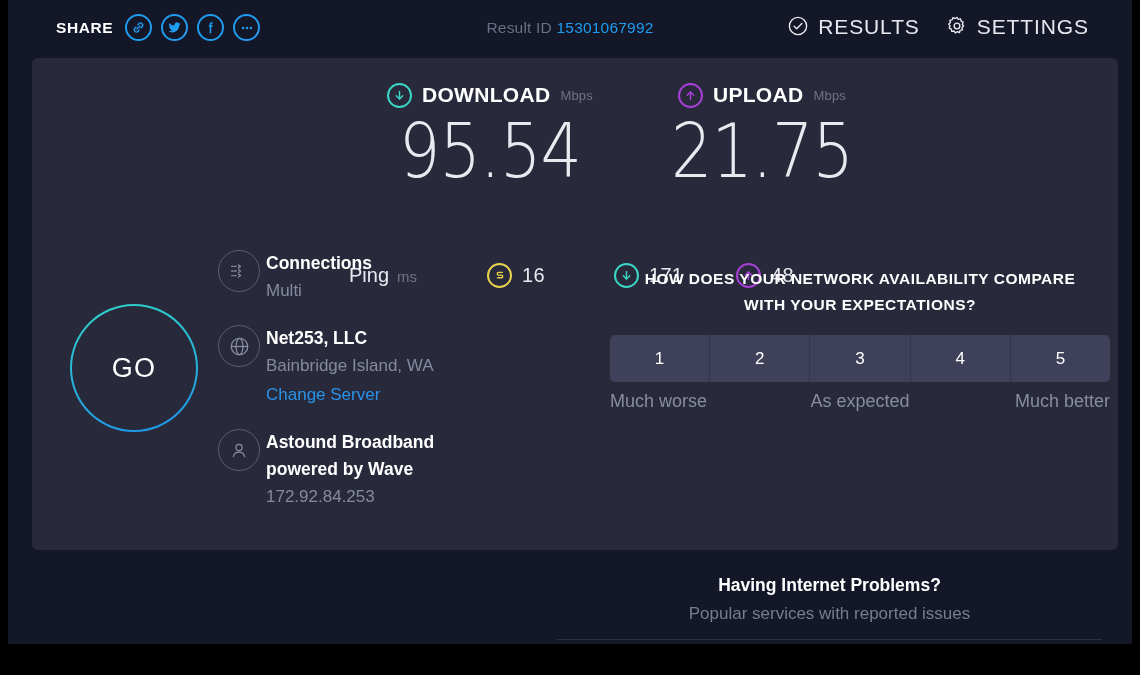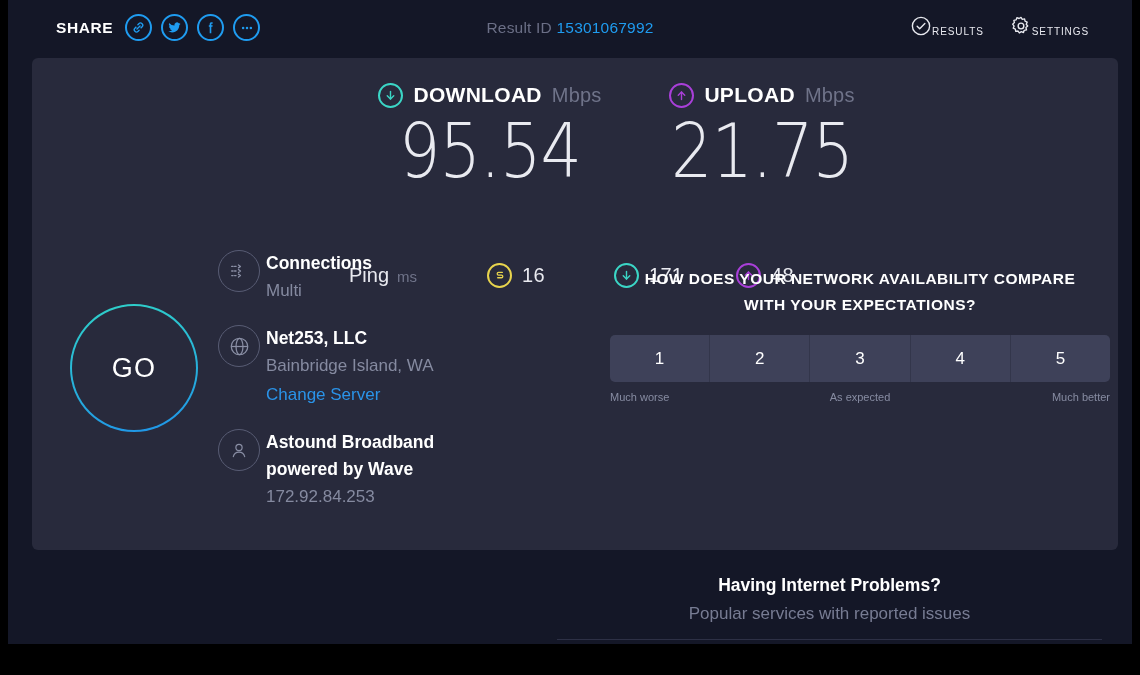--- a/index.html
+++ b/index.html
@@ -74,24 +74,24 @@
   .header-right {
     position: absolute;
     right: 43px;
     top: 15px;
     display: flex;
     align-items: center;
     gap: 26px;
   }
   .hdr-btn {
     display: flex;
-    align-items: flex-end;
-    gap: 0;
+    align-items: flex-start;
+    gap: 9px;
     color: #e8e9ef;
-    font-size: 10px;
+    font-size: 21px;
     letter-spacing: 0.9px;
   }
   .hdr-btn svg { display: block; }
 
   
   #card {
     position: absolute;
     left: 24px;
     top: 58px;
     width: 1086px;
@@ -119,21 +119,21 @@
     gap: 10px;
     height: 26px;
   }
   .speed-head .name {
     font-size: 21px;
     font-weight: bold;
     color: #ffffff;
     letter-spacing: 0.3px;
   }
   .speed-head .unit {
-    font-size: 20px;
+    font-size: 13px;
     color: #6f7389;
     letter-spacing: 0.2px;
   }
   .arrow-circ {
     width: 25px; height: 25px;
     border-radius: 50%;
     border: 2px solid currentColor;
     display: flex; align-items: center; justify-content: center;
   }
   .teal { color: #3bd6c6; }
@@ -285,21 +285,21 @@
     color: #ffffff;
     font-size: 17px;
     border-right: 1px solid #33364b;
   }
   .rating-cell:last-child { border-right: none; }
 
   .rating-legend {
     margin-top: 9px;
     display: flex;
     color: #878ca2;
-    font-size: 11px;
+    font-size: 18px;
   }
   .rating-legend span { flex: 1; }
   .rating-legend .l { text-align: left; }
   .rating-legend .c { text-align: center; }
   .rating-legend .r { text-align: right; }
 
   
   #bottom {
     position: absolute;
     left: 24px;

